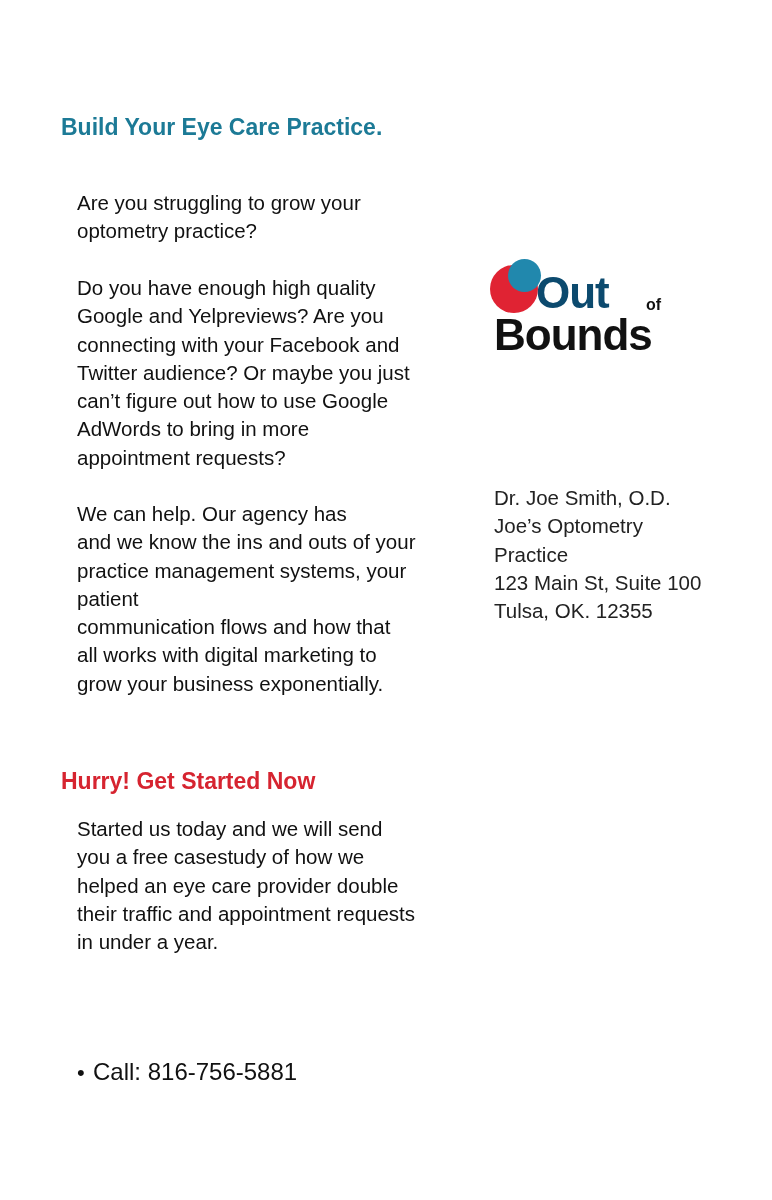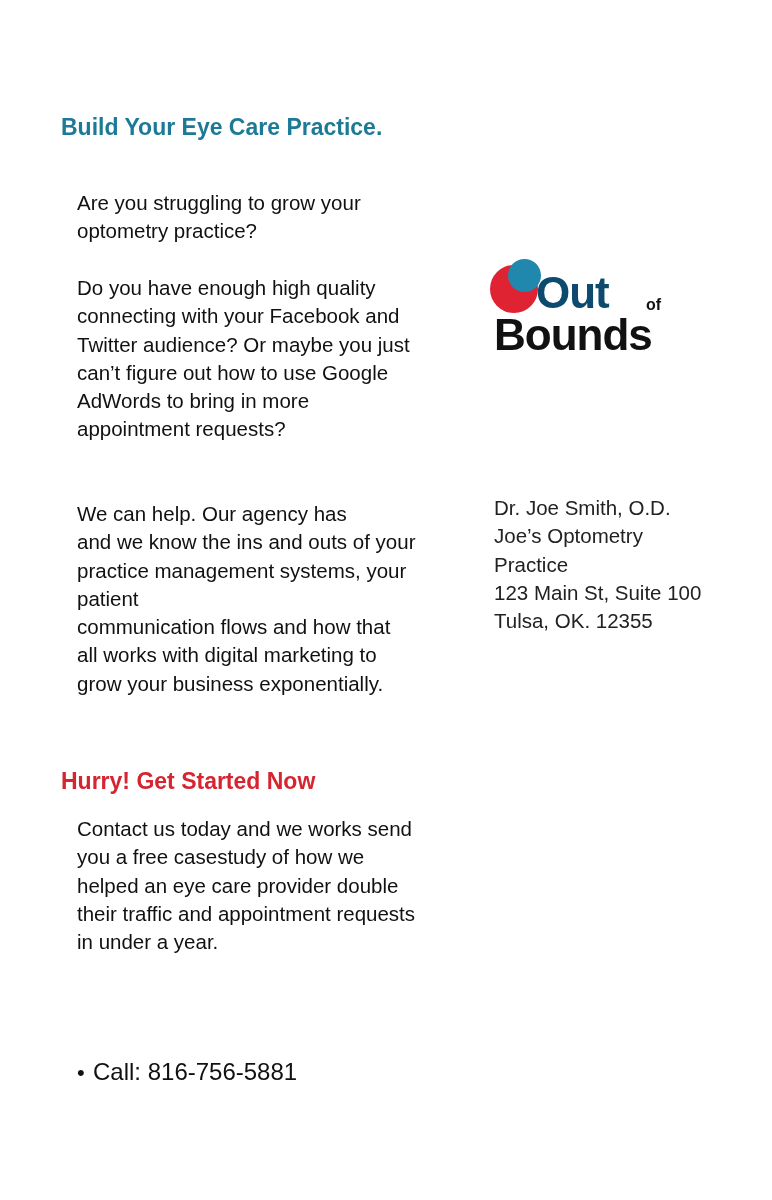--- a/index.html
+++ b/index.html
@@ -108,21 +108,20 @@
     }
 
     .address {
       position: absolute;
       left: 494px;
       top: 484px;
       font-size: 20.5px;
       line-height: 28.3px;
       color: #222;
       font-weight: normal;
-      margin-top: 10px;
     }
     .address .line {
       display: block;
       white-space: nowrap;
       font-weight: 300;
     }
 
     .contact {
       position: absolute;
       left: 61px;
@@ -151,41 +150,42 @@
 
 <h1 class="heading-teal">Build Your Eye Care Practice.</h1>
 
 <p class="para" id="p1">
   <span class="line">Are you struggling to grow your</span>
   <span class="line">optometry practice?</span>
 </p>
 
 <p class="para" id="p2">
   <span class="line">Do you have enough high quality</span>
+  <span class="line">Google and Yelpreviews? Are you</span>
   <span class="line">connecting with your Facebook and</span>
   <span class="line">Twitter audience? Or maybe you just</span>
   <span class="line">can’t figure out how to use Google</span>
   <span class="line">AdWords to bring in more</span>
   <span class="line">appointment requests?</span>
 </p>
 
 <p class="para" id="p3">
   <span class="line">We can help. Our agency has</span>
   <span class="line">and we know the ins and outs of your</span>
   <span class="line">practice management systems, your</span>
   <span class="line">patient</span>
   <span class="line">communication flows and how that</span>
   <span class="line">all works with digital marketing to</span>
   <span class="line">grow your business exponentially.</span>
 </p>
 
 <h2 class="heading-red">Hurry! Get Started Now</h2>
 
 <p class="para" id="p4">
-  <span class="line">Contact us today and we works send</span>
+  <span class="line">Started us today and we will send</span>
   <span class="line">you a free casestudy of how we</span>
   <span class="line">helped an eye care provider double</span>
   <span class="line">their traffic and appointment requests</span>
   <span class="line">in under a year.</span>
 </p>
 
 <div class="logo">
   <span class="dot-red"></span>
   <span class="dot-blue"></span>
   <span class="word-out">Out</span>

